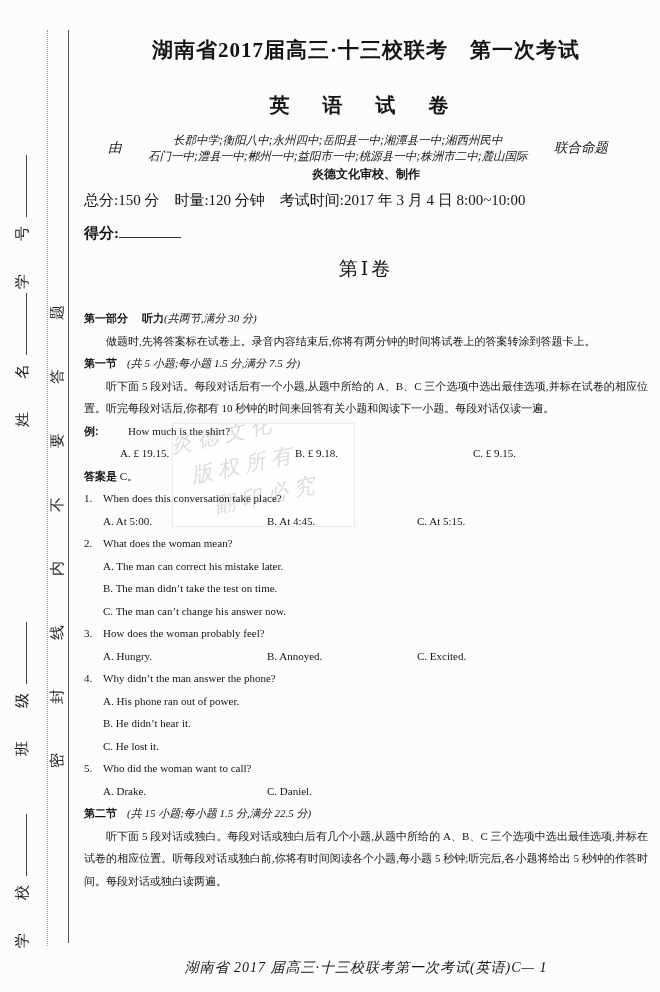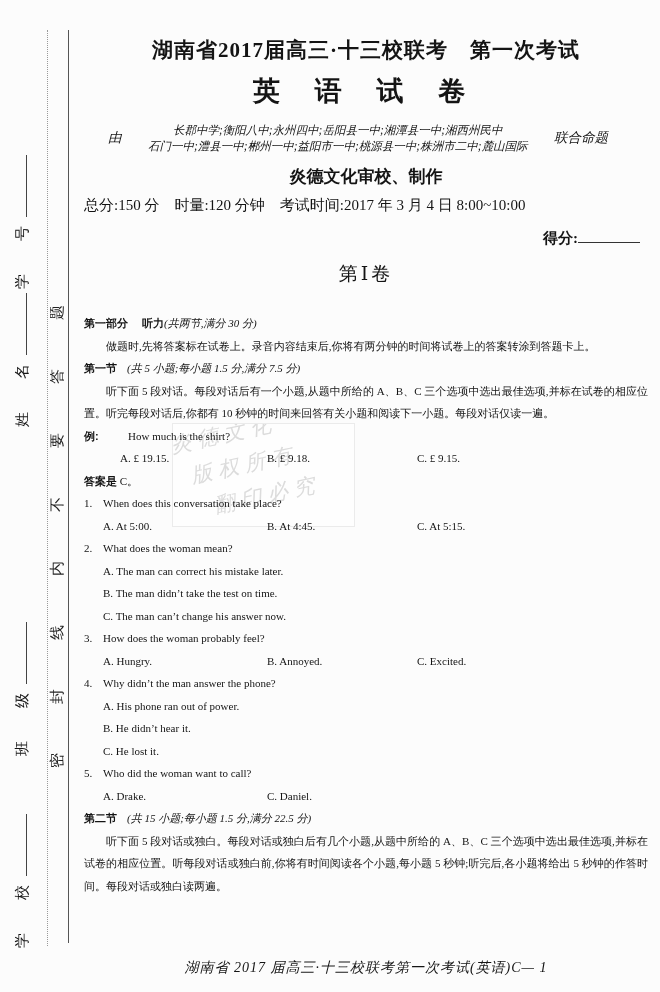--- a/index.html
+++ b/index.html
@@ -28,38 +28,38 @@
     border:1px solid #ebebeb; background:#fefefe; overflow:hidden; z-index:1;
   }
   .wm-inner { transform:rotate(-12deg) translate(6px,-14px); color:#dcdcdc;
     font-size:21px; letter-spacing:6px; line-height:34px; font-style:italic; white-space:nowrap; }
   .wm-inner div:nth-child(2){ margin-left:14px; }
   .wm-inner div:nth-child(3){ margin-left:30px; }
 
   
   .content { position:absolute; left:84px; top:0; width:564px; z-index:2; }
   .title1 { margin-top:36px; text-align:center; font-weight:bold; font-size:21px; letter-spacing:1px; }
-  .title2 { margin-top:9px; text-align:center; font-weight:bold; font-size:27px; letter-spacing:14px; }
+  .title2 { margin-top:28px; text-align:center; font-weight:bold; font-size:20px; letter-spacing:14px; }
   .byline { display:flex; align-items:center; margin-top:13px; padding:0 40px 0 24px; }
   .by-label,.joint-label { font-size:13.5px; font-style:italic; white-space:nowrap; }
   .schools { flex:1; text-align:center; font-size:11.5px; line-height:16px; font-style:italic; padding:0 6px; }
-  .production { margin-top:11px; text-align:center; font-size:17px; }
+  .production { margin-top:2px; text-align:center; font-size:12px; }
   .exam-info { margin-top:8px; font-size:15px; }
-  .score-row { margin-top:13px; text-align:right; padding-right:8px; font-size:15px; font-weight:bold; }
+  .score-row { margin-top:13px; text-align:left; padding-right:8px; font-size:15px; font-weight:bold; }
   .score-blank { display:inline-block; width:62px; border-bottom:1px solid #333; height:14px; }
   .volume { margin-top:13px; text-align:center; font-weight:normal; font-size:19px; letter-spacing:3px; }
 
   .body { margin-top:25px; font-size:11px; line-height:22.5px; text-align:justify; }
   .part-row .note, .sec-row .note { font-style:italic; font-weight:normal; font-family:"Liberation Serif","DejaVu Serif",serif; }
   .part-row .sp { display:inline-block; width:14px; }
   .para { margin:0; text-indent:2em; }
   .example-row { display:flex; }
   .example-row .ex-label { width:44px; }
   .opts { display:grid; grid-template-columns:164px 150px 1fr; padding-left:19px; }
-  .opts.example { grid-template-columns:147px 150px 1fr; padding-left:36px; }
+  .opts.example { grid-template-columns:147px 150px 1fr; padding-left:36px;gap:28px; }
   .q { display:flex; }
   .q-num { width:19px; flex:0 0 19px; }
   .q-opt-stacked { padding-left:19px; }
 
   .footer { position:absolute; left:84px; bottom:15px; width:564px; text-align:center;
     font-size:14px; font-style:italic; letter-spacing:1px; z-index:2; }
 </style>
 </head>
 <body>
 

